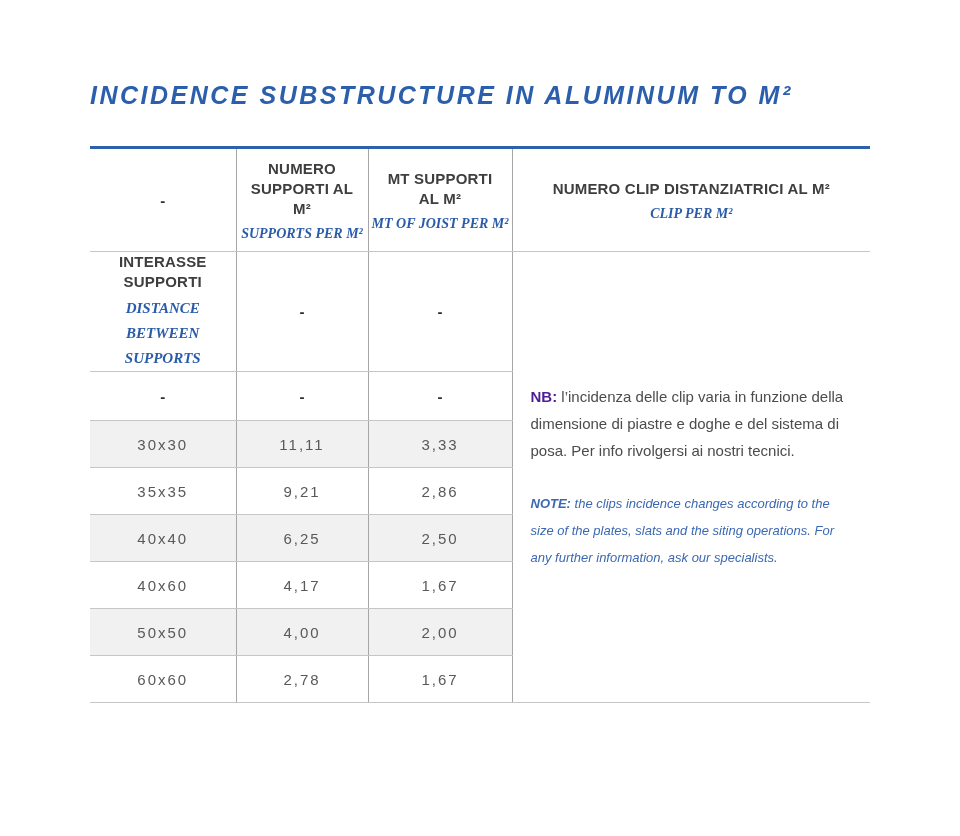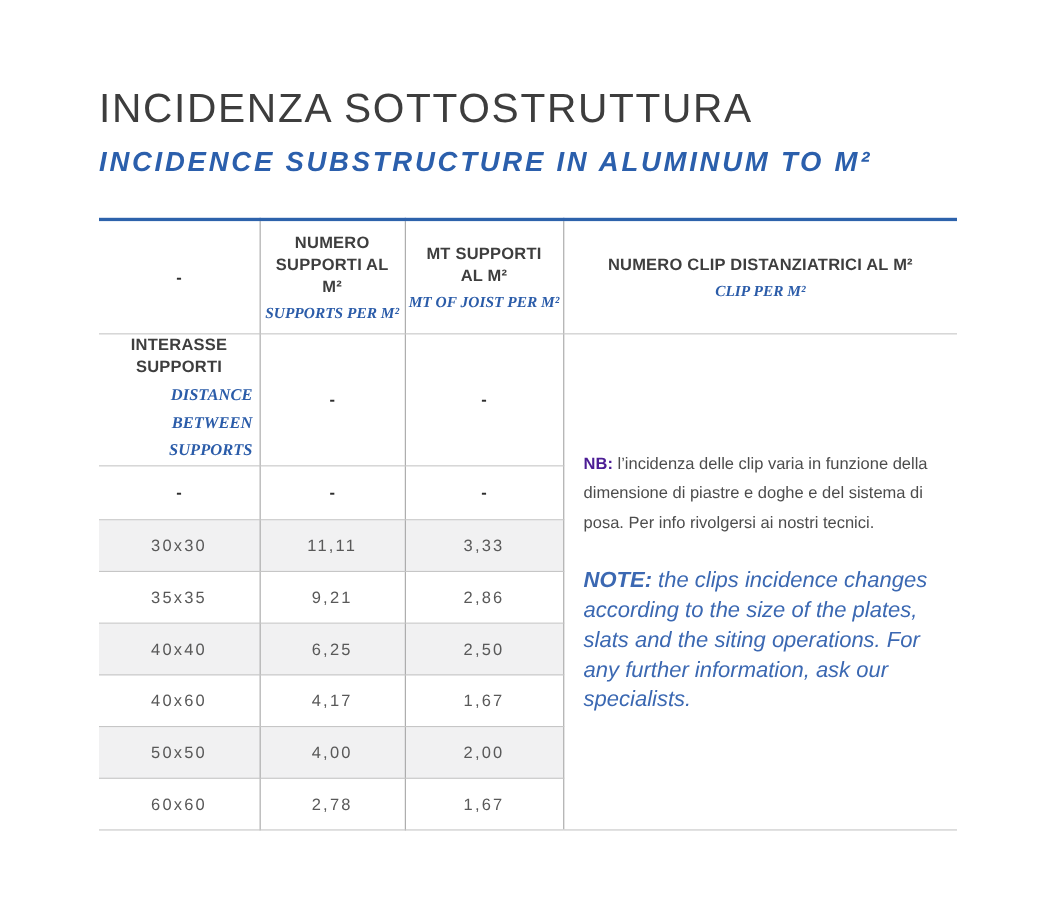--- a/index.html
+++ b/index.html
@@ -81,21 +81,20 @@
   .td-sub {
     margin-top: 4px;
     font-family: "Liberation Serif", serif;
     font-style: italic;
     font-weight: 600;
     font-size: 15px;
     line-height: 25px;
     color: #2b5ca9;
     word-spacing: -3px;
     padding: 0 6px;
-    text-align: right;
   }
   .dash-cell {
     font-weight: 700;
     font-size: 15px;
     color: #2e2e2e;
     letter-spacing: 0;
   }
   td.lbl, td.val {
     font-size: 15px;
     letter-spacing: 2px;
@@ -106,34 +105,33 @@
   .notes-inner { width: 338px; padding-left: 18px; }
   p.nb {
     margin: 0;
     font-size: 15px;
     line-height: 27px;
     color: #4c4c4c;
   }
   p.nb .nb-label { font-weight: 700; color: #4c1d95; }
   p.note-en {
     margin: 26px 0 0 0;
-    font-size: 20px;
+    font-size: 13px;
     line-height: 27px;
     font-style: italic;
     color: #3b68b2;
   }
   p.note-en .note-label { font-weight: 700; }
 </style>
 </head>
 <body>
 
 <div class="page">
 
   <h1 class="title">
-    <span class="t-line">INCIDENZA SOTTOSTRUTTURA</span>
   </h1>
 
   <h2 class="subtitle">INCIDENCE SUBSTRUCTURE IN ALUMINUM TO M²</h2>
 
   <table class="spec">
     <colgroup>
       <col class="w1">
         <col class="w2">
         <col class="w3">
         <col class="w4">

